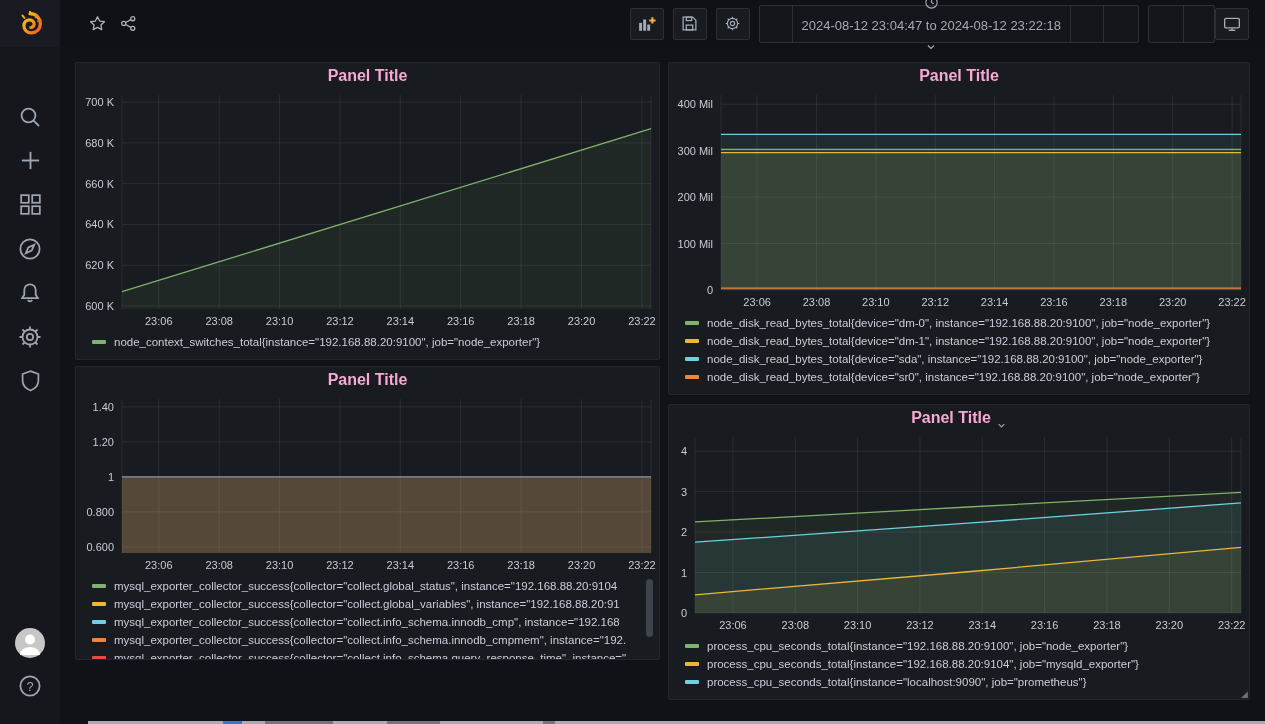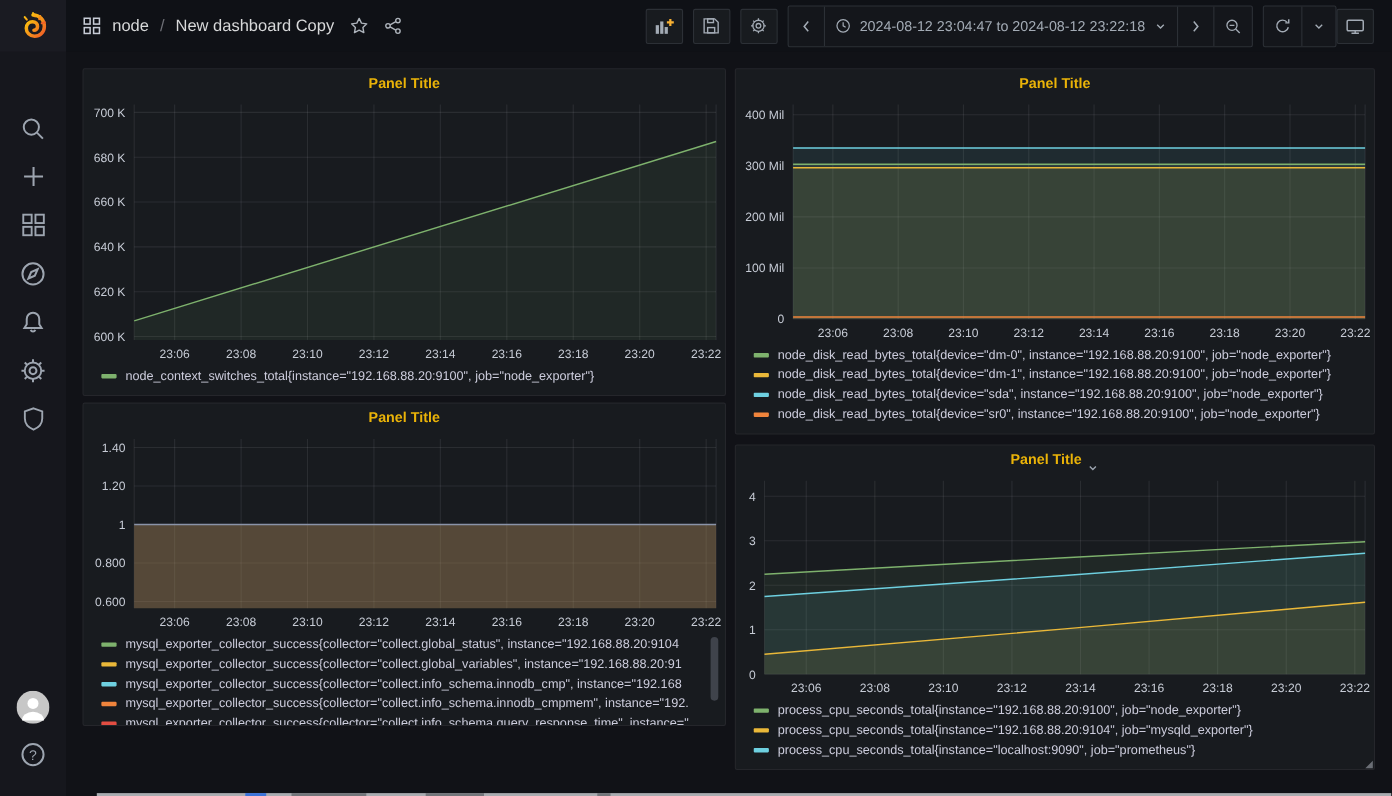--- a/index.html
+++ b/index.html
@@ -11,30 +11,30 @@
   .side-icon svg{display:block;}
   
   .header{position:absolute;left:60px;top:0;right:0;height:47px;background:#0f1116;display:flex;align-items:center;padding:0 16px 0 15px;z-index:4;}
   .crumb{display:flex;align-items:center;color:#d8d9da;font-size:15px;gap:10px;}
   .crumb .sep{color:#6e7077;}
   .crumb-icons{display:flex;align-items:center;gap:14px;margin-left:14px;color:#aeb4bc;}
   .spacer{flex:1;}
   .tbtn{height:32px;min-width:34px;border:1px solid #2c3036;background:#181b1f;border-radius:2px;display:flex;align-items:center;justify-content:center;color:#a3abb5;cursor:pointer;padding:0 7px;box-sizing:border-box;}
   .tbtn + .tbtn{margin-left:9px;}
   .tgroup{display:flex;margin-left:9px;border:1px solid #2c3036;border-radius:2px;background:#14161b;}
-  .tgroup .gbtn{height:16px;display:flex;align-items:center;justify-content:center;color:#a3abb5;cursor:pointer;padding:18px 9px;box-sizing:border-box;}
+  .tgroup .gbtn{height:16px;display:flex;align-items:center;justify-content:center;color:#a3abb5;cursor:pointer;padding:18px 9px;box-sizing:border-box;flex-direction:column;}
   .tgroup .gbtn + .gbtn{border-left:1px solid #2c3036;}
   .trange{font-size:13px;color:#c7ccd6;display:flex;align-items:center;gap:8px;}
   
   .panel{position:absolute;background:#181b1f;border:1px solid #25262b;border-radius:2px;display:flex;flex-direction:column;box-sizing:border-box;}
   #panel-1{left:75px;top:62px;width:585px;height:298px;}
   #panel-2{left:668px;top:62px;width:582px;height:333px;}
   #panel-3{left:75px;top:366px;width:585px;height:294px;}
   #panel-4{left:668px;top:404px;width:582px;height:296px;}
-  .panel-title{height:26px;line-height:26px;text-align:center;color:#eab308;font-size:13px;font-weight:700;cursor:move;display:flex;align-items:flex-end;justify-content:center;gap:5px;}
+  .panel-title{height:26px;line-height:26px;text-align:center;color:#f9a8d4;font-size:16px;font-weight:700;cursor:move;display:flex;align-items:flex-end;justify-content:center;gap:5px;}
   .chart{flex:1;position:relative;overflow:hidden;}
   .chart svg{position:absolute;left:0;top:0;}
   .grid-line{stroke:rgba(204,204,220,0.10);stroke-width:1;}
   .tick{fill:#c7ccd6;font-size:11px;}
   .ty{text-anchor:end;}
   .tx{text-anchor:middle;}
   .legend{position:relative;padding:2px 10px 8px 16px;overflow:hidden;}
   #panel-3 .legend{height:84px;padding-bottom:0;box-sizing:border-box;text-align:right;}
   .legend-row{display:flex;align-items:center;height:18px;font-size:11.5px;color:#ccccdc;white-space:nowrap;overflow:hidden;cursor:pointer;}
   .swatch{width:14px;height:4px;border-radius:1px;margin-right:8px;flex:none;}
@@ -113,33 +113,20 @@
   </div>
   <div class="side-icon" style="top:674px">
     <svg width="24" height="24" viewBox="0 0 16 16" stroke="currentColor" stroke-width="1.2" fill="none">
         <circle cx="8" cy="8" r="6.4"></circle>
         <text x="8" y="11" text-anchor="middle" font-size="8.5" fill="currentColor" stroke="none" font-family="Liberation Sans, sans-serif">?</text>
       </svg>
   </div>
 </div>
 
 <div class="header">
-  <div class="crumb">
-    <span style="display:flex;color:#c7ccd6">
-      <svg width="17" height="17" viewBox="0 0 16 16" stroke="currentColor" stroke-width="1.3" fill="none">
-          <rect x="1.5" y="1.5" width="5" height="5"></rect>
-          <rect x="9.5" y="1.5" width="5" height="5"></rect>
-          <rect x="1.5" y="9.5" width="5" height="5"></rect>
-          <rect x="9.5" y="9.5" width="5" height="5"></rect>
-        </svg>
-    </span>
-    <span>node</span>
-    <span class="sep">/</span>
-    <span>New dashboard Copy</span>
-  </div>
   <div class="crumb-icons">
     <span style="display:flex">
       <svg width="17" height="17" viewBox="0 0 16 16" stroke="currentColor" stroke-width="1.2" fill="none">
           <path d="M8 1.6 l2 4.1 4.5 .6 -3.3 3.1 .8 4.4 -4 -2.1 -4 2.1 .8 -4.4 L1.5 6.3 6 5.7 Z" stroke-linejoin="round"></path>
         </svg>
     </span>
     <span style="display:flex">
       <svg width="17" height="17" viewBox="0 0 16 16" stroke="currentColor" stroke-width="1.2" fill="none">
           <circle cx="3.5" cy="8" r="1.9"></circle>
           <circle cx="12" cy="3.5" r="1.9"></circle>

